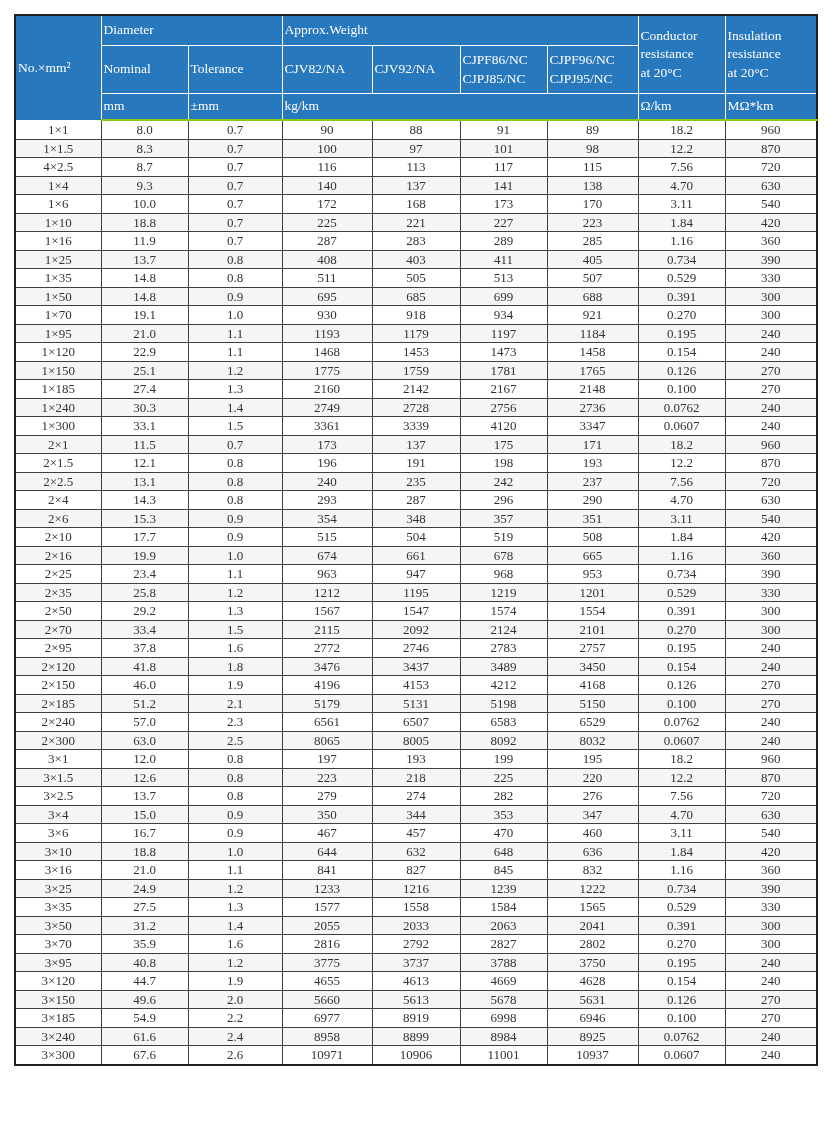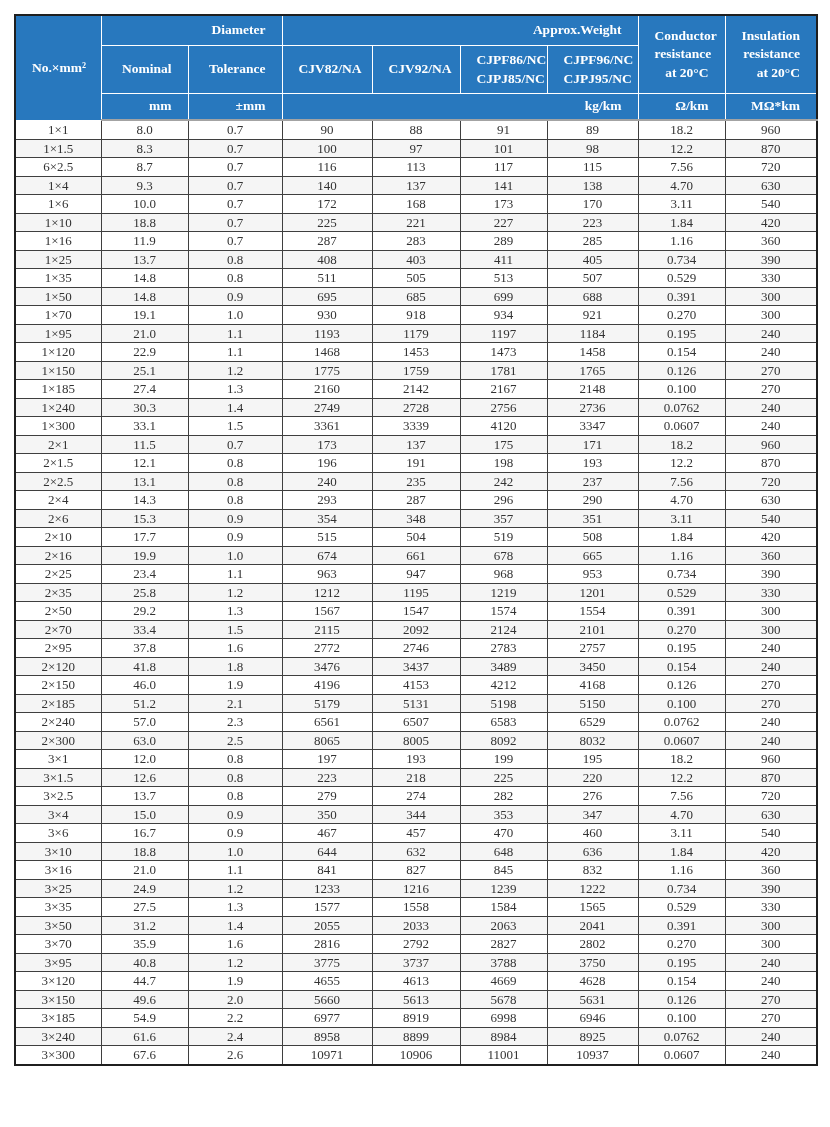--- a/index.html
+++ b/index.html
@@ -20,32 +20,32 @@
     left: 14px;
     top: 14px;
     width: 802px;
     border-collapse: collapse;
     table-layout: fixed;
     border: 2px solid #1f1f1f;
   }
   thead th {
     background: #2878be;
     color: #ffffff;
-    font-weight: bold;
+    font-weight: normal;
     font-size: 13.5px;
-    text-align: right;
+    text-align: left;
     vertical-align: middle;
     border: 1px solid #ffffff;
     white-space: pre-line;
     line-height: 1.35;
-    padding: 1px 16px;
+    padding: 1px 2px;
   }
   thead tr.h1 th { height: 27px; }
   thead tr.h2 th { height: 45px; }
-  thead tr.units th { height: 23px; border-bottom: 2px solid #a3a3a3; }
+  thead tr.units th { height: 23px; border-bottom: 2px solid #84cc16; }
   thead th.outer-l { border-left: 1px solid #2878be; }
   thead th.outer-r { border-right: 1px solid #2878be; }
   thead tr.h1 th { border-top: 1px solid #2878be; }
   tbody td {
     height: 17.5px;
     line-height: 17.5px;
     font-size: 13px;
     color: #333333;
     text-align: center;
     vertical-align: middle;
@@ -120,21 +120,21 @@
           <td>8.3</td>
           <td>0.7</td>
           <td>100</td>
           <td>97</td>
           <td>101</td>
           <td>98</td>
           <td>12.2</td>
           <td>870</td>
         </tr>
         <tr>
-          <td>6×2.5</td>
+          <td>4×2.5</td>
           <td>8.7</td>
           <td>0.7</td>
           <td>116</td>
           <td>113</td>
           <td>117</td>
           <td>115</td>
           <td>7.56</td>
           <td>720</td>
         </tr>
         <tr>

